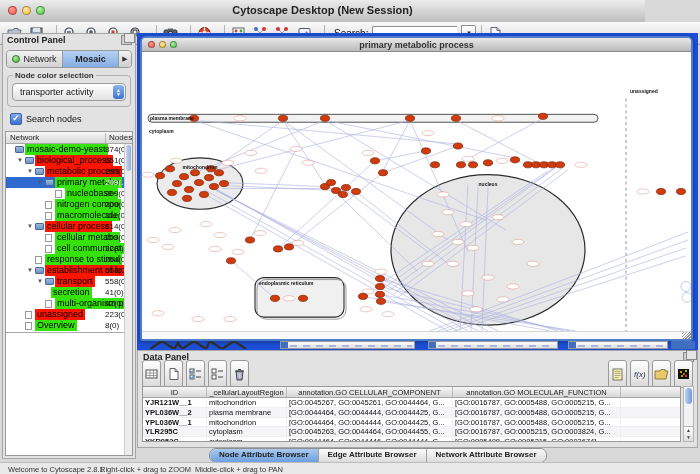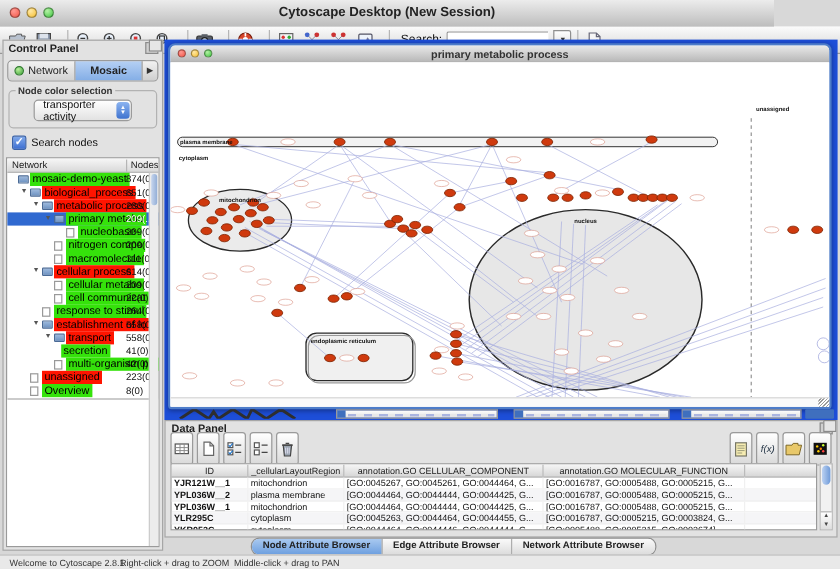--- a/index.html
+++ b/index.html
@@ -35,21 +35,21 @@
   .float-ico{position:absolute;right:3px;top:1px;width:9px;height:8px;border:1px solid #8a8a8a;background:#d0d0d0;}
   .float-ico:before{content:"";position:absolute;left:2px;top:-3px;width:9px;height:8px;border:1px solid #8a8a8a;background:#e6e6e6;}
   .cp-tabs{display:flex;align-items:center;margin:3px 3px 2px;height:16px;
      border:1px solid #9a9a9a;border-radius:4px;background:#d6d6d6;overflow:hidden;}
   .cp-tab{flex:1;height:100%;display:flex;align-items:center;justify-content:center;gap:3px;
      font-size:9px;color:#222;border-right:1px solid #9a9a9a;background:linear-gradient(#f2f2f2,#d2d2d2);}
   .cp-tab.sel{background:linear-gradient(#b5d0f4,#84aee6);font-weight:bold;}
   .cp-tab-arrow{width:12px;height:100%;display:flex;align-items:center;justify-content:center;
      font-size:7px;color:#333;background:linear-gradient(#f2f2f2,#cfcfcf);}
   .net-tab-ico{width:8px;height:8px;border-radius:50%;background:radial-gradient(circle at 35% 30%,#b9f09a,#3da43a);border:1px solid #2c7a2a;box-sizing:border-box;}
-  .groupbox{margin:5px 4px 0;border:1px solid #b2b2b2;border-radius:4px;position:relative;padding:7px 20px 5px;}
+  .groupbox{margin:5px 4px 0;border:1px solid #b2b2b2;border-radius:4px;position:relative;padding:7px 4px 5px;}
   .groupbox .legend{position:absolute;top:-5px;left:5px;background:#e2e2e2;padding:0 2px;font-size:8px;font-weight:bold;color:#333;}
   .mac-select{height:16px;border:1px solid #9b9b9b;border-radius:4px;background:linear-gradient(#ffffff,#e2e2e2);
      display:flex;align-items:center;position:relative;font-size:9px;color:#111;padding-left:7px;}
   .mac-select .steppers{position:absolute;right:1px;top:1px;bottom:1px;width:11px;border-radius:3px;
      background:linear-gradient(#8cb4f0,#3f73cf);display:flex;flex-direction:column;align-items:center;justify-content:center;
      color:#fff;font-size:5px;line-height:4px;}
   .cb-row{display:flex;align-items:center;gap:4px;margin:6px 0 4px 7px;font-size:9px;color:#111;}
   .cb-box{width:10px;height:10px;border-radius:2px;border:1px solid #3a62a8;
      background:linear-gradient(#7fa8ea,#3d6fd2);color:#fff;font-size:9px;line-height:9px;text-align:center;font-weight:bold;}
   .tree-wrap{flex:1;margin:2px 2px 2px;border:1px solid #9a9a9a;background:#fff;display:flex;flex-direction:column;overflow:hidden;position:relative;}

